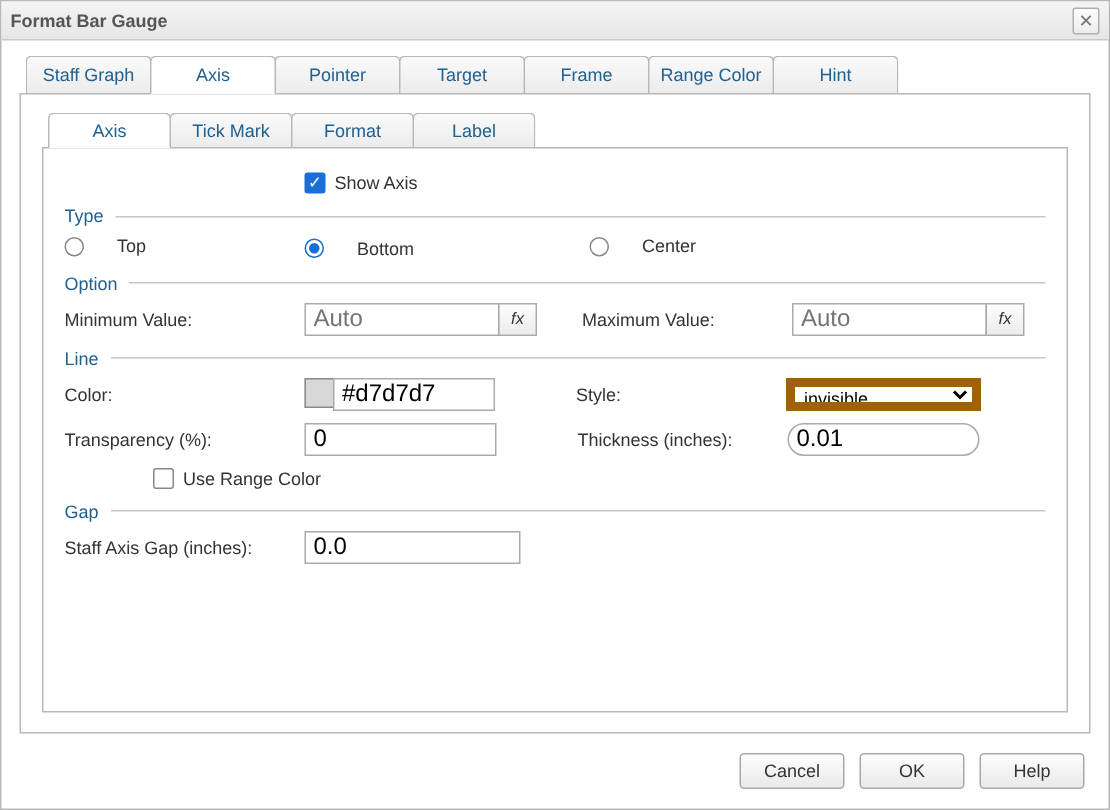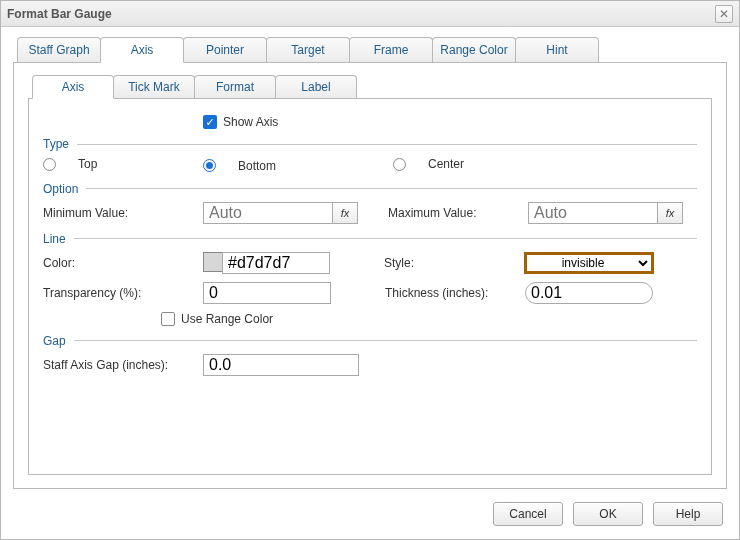--- a/index.html
+++ b/index.html
@@ -130,26 +130,25 @@
     padding: 0 5px;
     font-size: 16px;
     font-family: inherit;
   }
   input[type=text][readonly] {
     background: #fff;
     color: #888;
   }
   select {
     height: 22px;
-    border: 3px solid #a16207;
+    border: 6px solid #a16207;
     font-size: 12px;
     font-family: inherit;
     background: #fff;
     padding: 0 2px;
-    text-align: center;
   }
   .check {
     width: 14px; height: 14px;
     background: #1a6fd6;
     display: inline-flex; align-items: center; justify-content: center;
     border-radius: 2px;
     margin-right: 6px;
     color:#fff;
     font-size:11px;
     line-height:1;
@@ -333,32 +332,32 @@
         <div class="row col2">
           <div>
             <span class="lbl">Transparency (%):</span>
             <input type="text" style="width: 128px;" value="0">
           </div>
           <div style="margin-left:24px;">
             <span style="width:140px;display:inline-block;">Thickness (inches):</span>
             <input type="text" style="width: 128px; border-radius: 11px;" value="0.01">
           </div>
         </div>
-        <div class="row" style="margin-left:118px;text-align:center;">
+        <div class="row" style="margin-left:59px;text-align:center;">
           <span class="uncheck"></span>
           <span>Use Range Color</span>
         </div>
 
         <div class="section-head">
           <span>Gap</span>
           <div class="line"></div>
         </div>
         <div class="row">
           <span style="width:160px;">Staff Axis Gap (inches):</span>
-          <input type="text" style="width: 156px;" value="0.0">
+          <input type="text" style="width: 144px;" value="0.0">
         </div>
 
       </div>
     </div>
   </div>
 
   <div class="btnbar">
     <div class="btn">Cancel</div>
     <div class="btn">OK</div>
     <div class="btn">Help</div>

